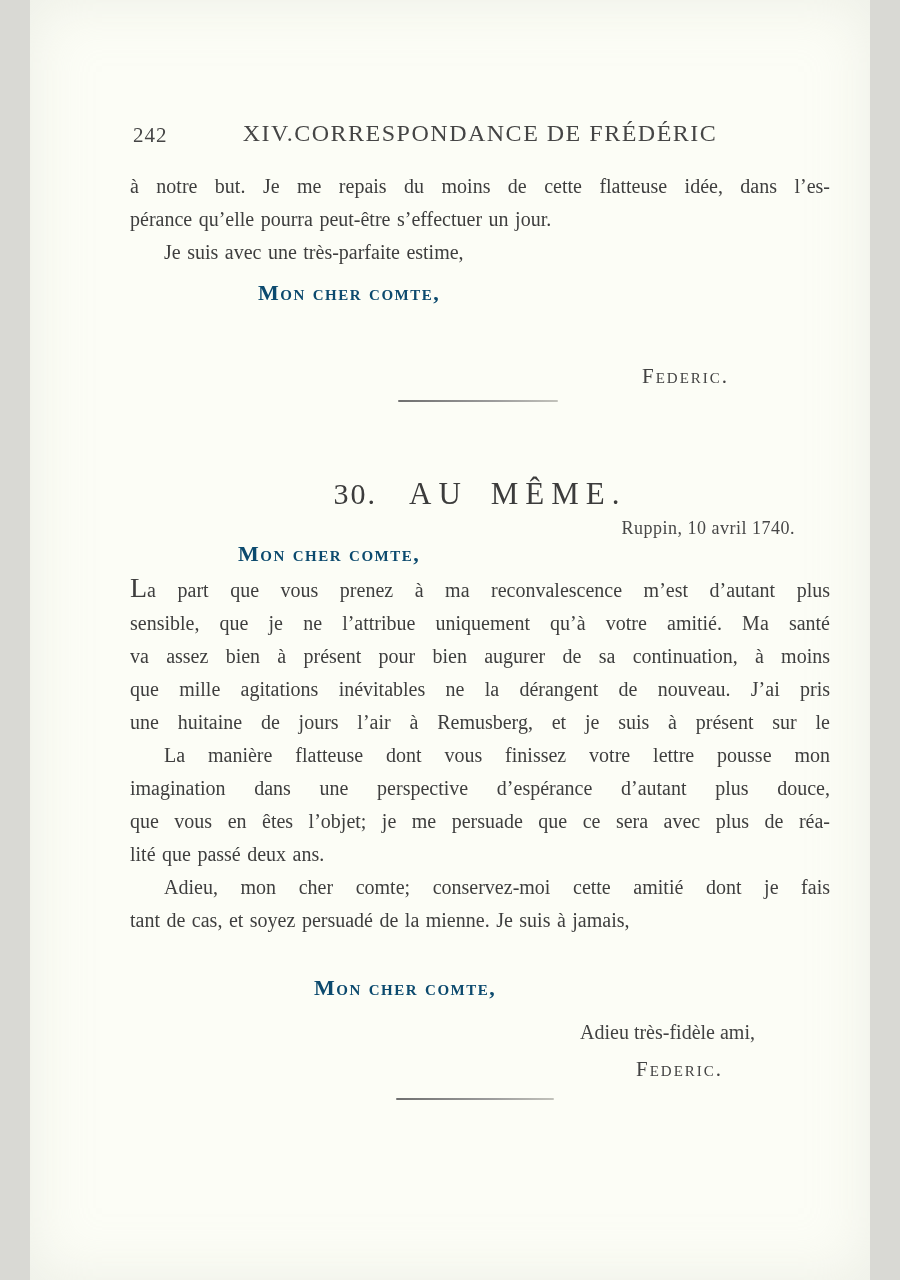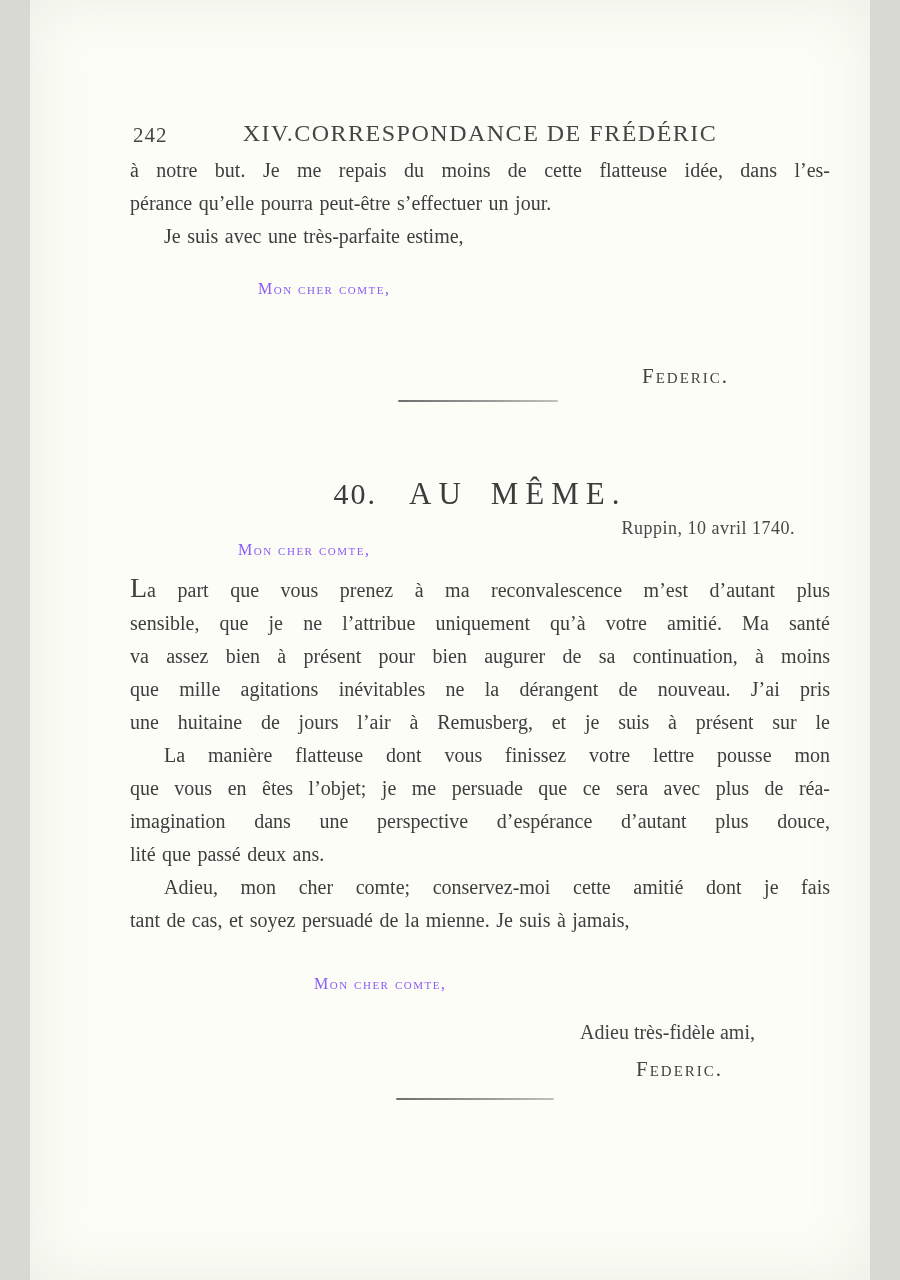--- a/index.html
+++ b/index.html
@@ -55,24 +55,25 @@
   .tline.ind { padding-left: 34px; }
   .tline.cap::first-letter {
     font-size: 28px;
     line-height: 1;
   }
 
   
   .smallcaps {
     position: absolute;
     font-variant: small-caps;
-    font-size: 16px;
+    font-size: 22px;
     letter-spacing: 1.5px;
     white-space: nowrap;
-    color: #8b5cf6;
+    color: #0c4a6e;
+    font-weight: bold;
   }
   .valediction {
     position: absolute;
     font-size: 20px;
     white-space: nowrap;
     color: #424242;
   }
   .signature {
     position: absolute;
     font-variant: small-caps;
@@ -123,51 +124,51 @@
 </head>
 <body>
 
 <div class="page" style="background: rgb(252, 253, 246); color: rgb(62, 62, 62);">
 
   <header class="running-head">
     <span class="page-num">242</span>
     <span class="section-num">XIV.</span><span class="head-title">CORRESPONDANCE DE FRÉDÉRIC</span>
   </header>
 
-  <section class="textblock" style="top:154px;">
+  <section class="textblock" style="top:170px;">
       <div class="tline just">à notre but. Je me repais du moins de cette flatteuse idée, dans l’es-</div>
       <div class="tline">pérance qu’elle pourra peut-être s’effectuer un jour.</div>
       <div class="tline ind">Je suis avec une très-parfaite estime,</div>
     </section>
 
   <div class="smallcaps" style="left:228px; top:280px;">Mon cher comte,</div>
   <div class="signature" style="left:612px; top:364px;">Federic.</div>
 
   <div class="rule" style="left:368px; top:400px; width:160px;"></div>
 
   <div class="chapter-head">
-    <span class="chap-num">40.</span><span class="chap-title">AU MÊME.</span>
+    <span class="chap-num">30.</span><span class="chap-title">AU MÊME.</span>
   </div>
 
   <div class="dateline">Ruppin, 10 avril 1740.</div>
 
   <div class="smallcaps" style="left:208px; top:541px;">Mon cher comte,</div>
 
   <section class="textblock" style="top:574px;">
     <div>
         <div class="tline just cap">La part que vous prenez à ma reconvalescence m’est d’autant plus</div>
         <div class="tline just">sensible, que je ne l’attribue uniquement qu’à votre amitié. Ma santé</div>
         <div class="tline just">va assez bien à présent pour bien augurer de sa continuation, à moins</div>
         <div class="tline just">que mille agitations inévitables ne la dérangent de nouveau. J’ai pris</div>
         <div class="tline just">une huitaine de jours l’air à Remusberg, et je suis à présent sur le</div>
       </div>
     <div>
         <div class="tline just ind">La manière flatteuse dont vous finissez votre lettre pousse mon</div>
+        <div class="tline just">imagination dans une perspective d’espérance d’autant plus douce,</div>
         <div class="tline just">que vous en êtes l’objet; je me persuade que ce sera avec plus de réa-</div>
-        <div class="tline just">imagination dans une perspective d’espérance d’autant plus douce,</div>
         <div class="tline">lité que passé deux ans.</div>
       </div>
     <div>
         <div class="tline just ind">Adieu, mon cher comte; conservez-moi cette amitié dont je fais</div>
         <div class="tline">tant de cas, et soyez persuadé de la mienne. Je suis à jamais,</div>
       </div>
   </section>
 
   <div class="smallcaps" style="left:284px; top:975px;">Mon cher comte,</div>
   <div class="valediction" style="left:550px; top:1021px;">Adieu très-fidèle ami,</div>

